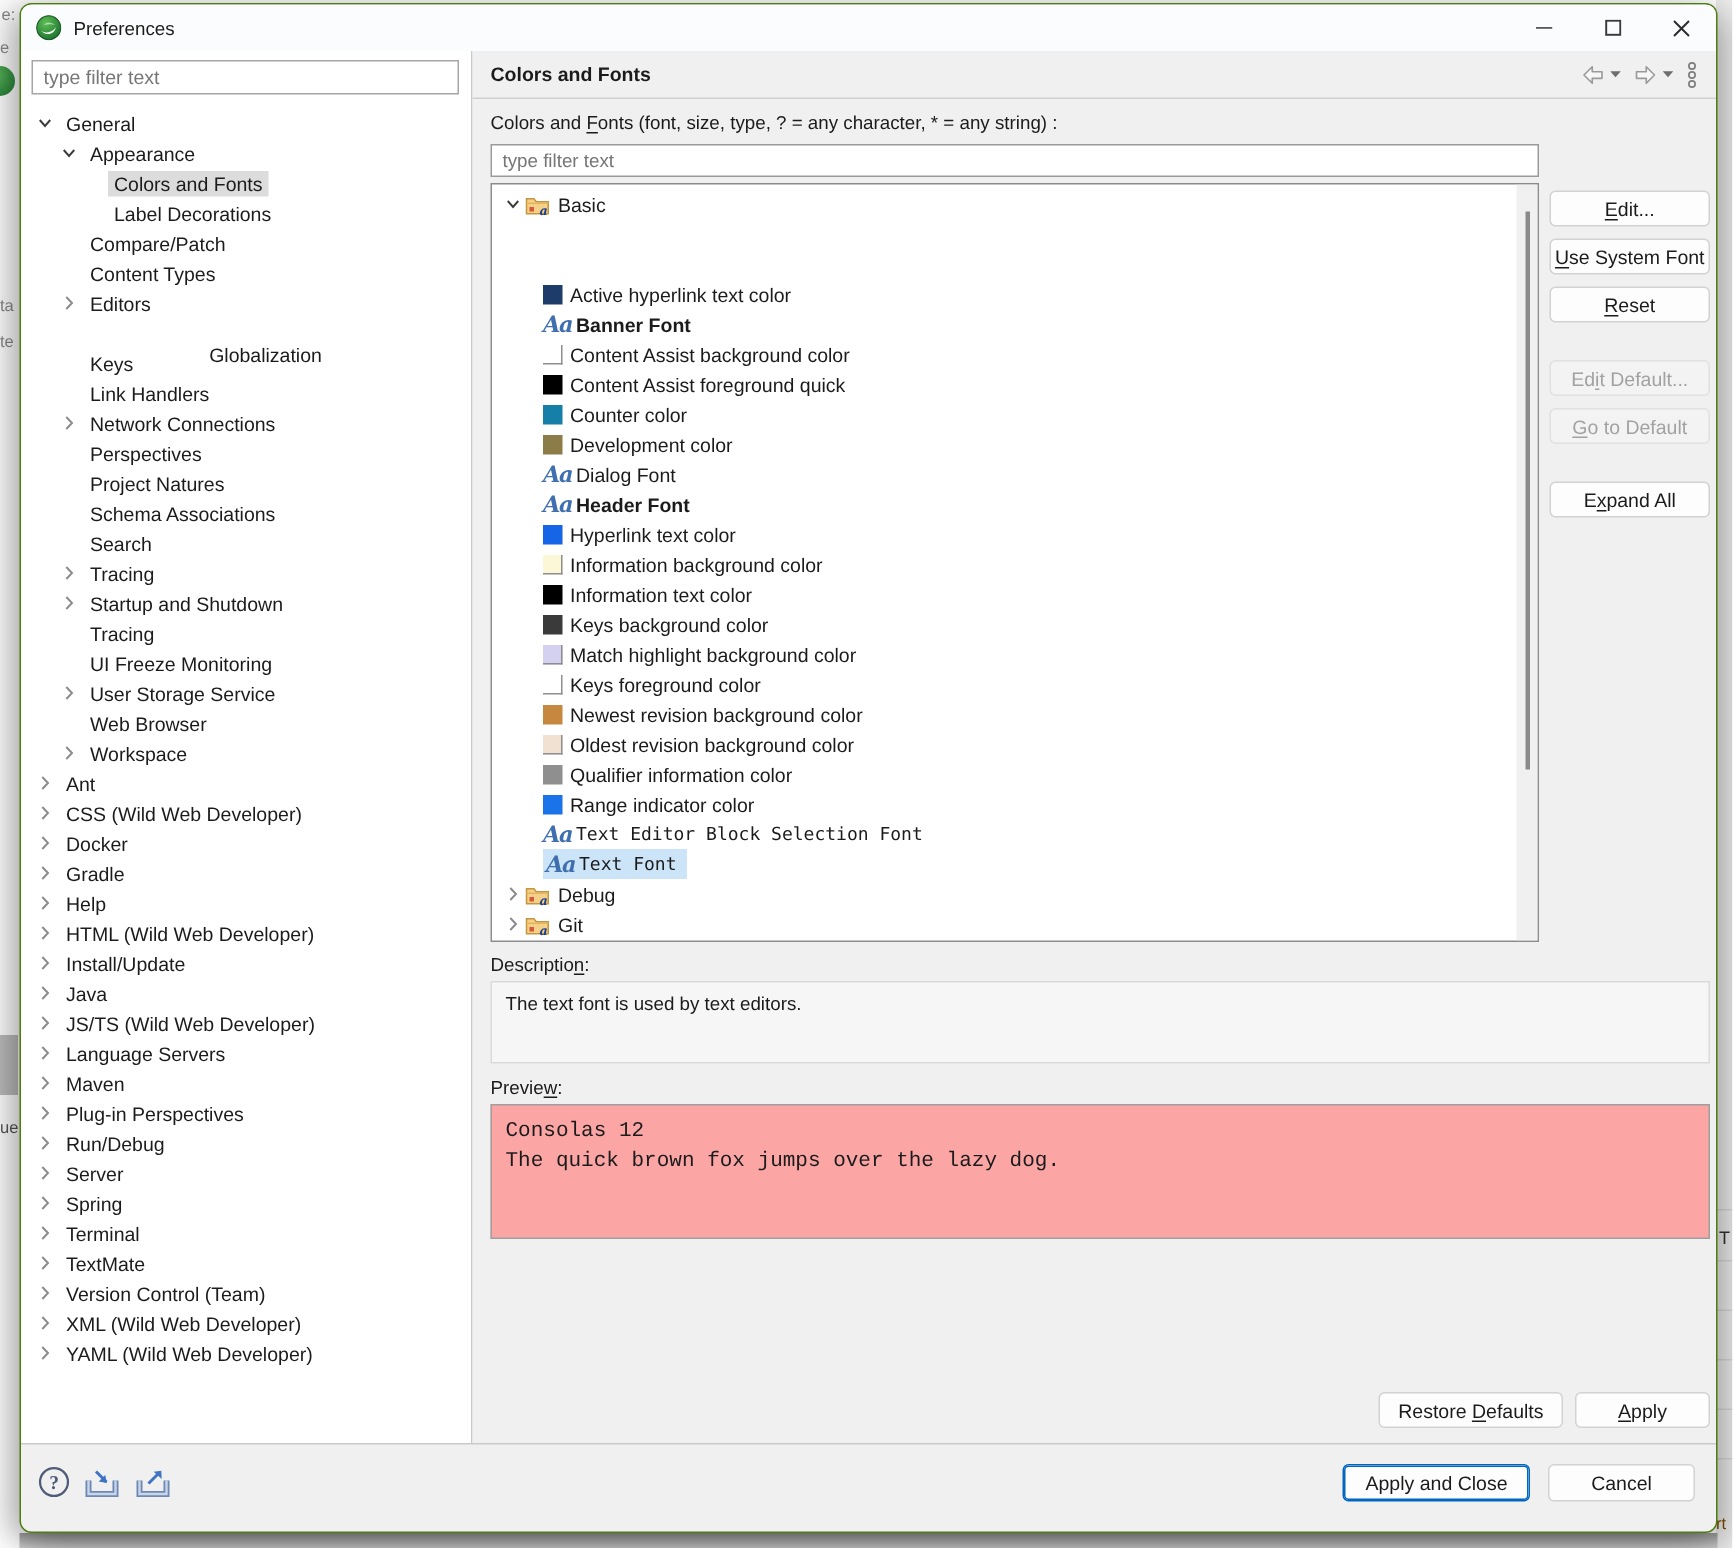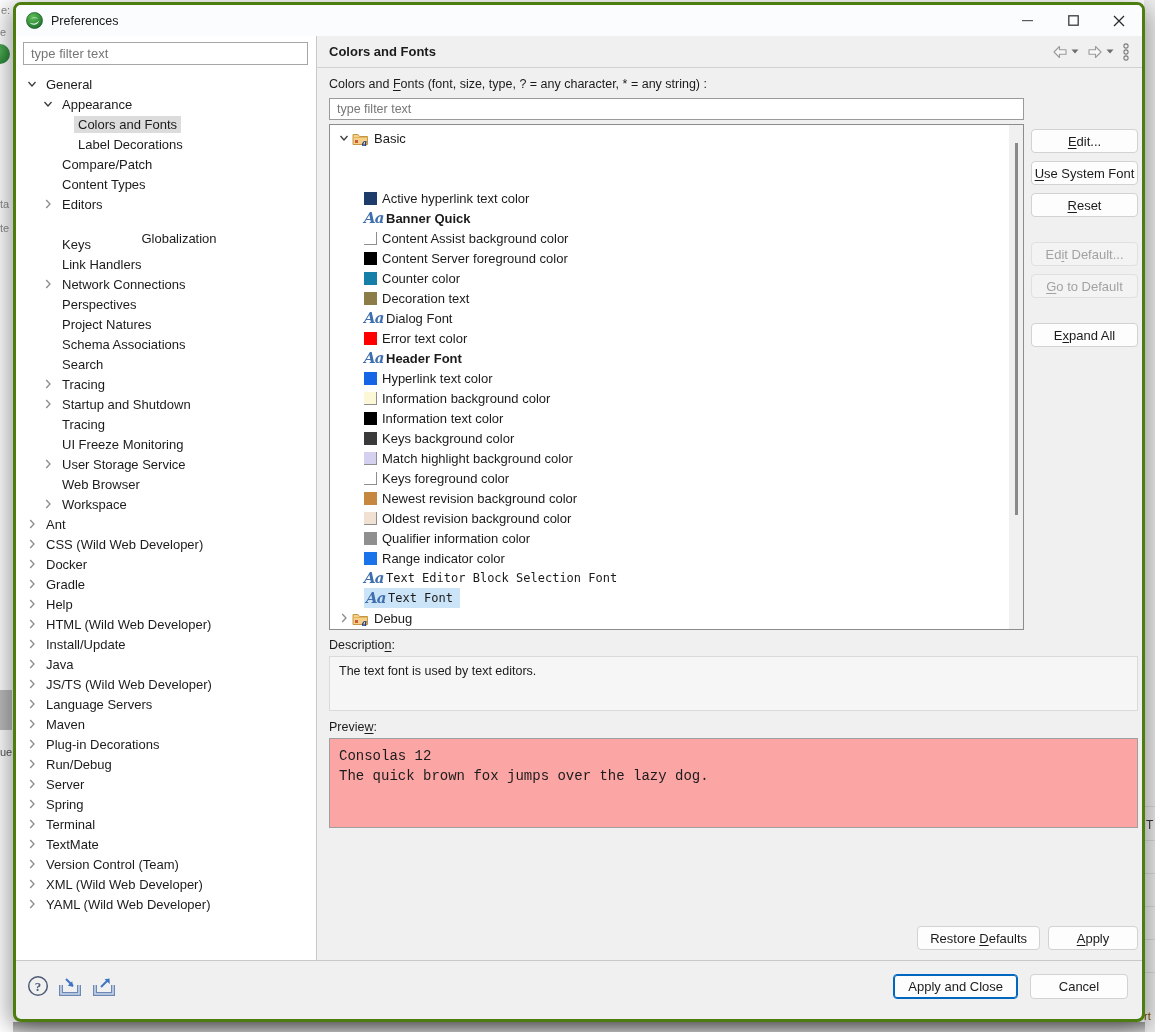--- a/index.html
+++ b/index.html
@@ -12,21 +12,21 @@
   .bg-green { position:absolute; left:-10px; top:44px; width:20px; height:20px; border-radius:50%;
               background:radial-gradient(circle at 35% 30%, #5cb85c, #1e7a33); }
   .bg-block { position:absolute; left:0; top:690px; width:12px; height:40px; background:#bdbdbd; }
   .bg-right { position:absolute; right:0; top:0; width:11px; height:100%; background:#ececec; }
   .bg-right .line { position:absolute; left:0; right:0; height:1px; background:#d7d7d7; }
   .bg-bottom { position:absolute; left:13px; right:10px; bottom:0; height:10px;
                background:linear-gradient(#9d9d9d,#cfcfcf); }
 
   
   .dialog { position:absolute; left:13px; top:2px; width:1132px; height:1020px;
-            background:#f0f0f0; border:3px solid #4d7c0f; border-radius:8px;
+            background:#f0f0f0; border:1px solid #4d7c0f; border-radius:8px;
             box-shadow:-8px 4px 22px rgba(0,0,0,.28), 8px 8px 22px rgba(0,0,0,.22);
             display:flex; flex-direction:column; overflow:hidden; }
 
   .titlebar { height:31px; flex:none; background:#fbfcfe; display:flex; align-items:center; padding-left:10px; }
   .title-text { font-size:12.5px; margin-left:8px; flex:1; }
   .win-btn { width:46px; height:31px; border:none; background:transparent; display:flex;
              align-items:center; justify-content:center; cursor:default; }
   .win-btn svg { display:block; }
 
   .mainrow { flex:1; display:flex; min-height:0; }
@@ -365,21 +365,21 @@
                 </svg>
               </span>
               <span class="s-label">Maven</span>
             </div>
             <div class="s-row" style="padding-left: 8px;">
               <span class="chev">
                 <svg width="10" height="10" viewBox="0 0 10 10">
                   <path d="M3.2 1 L7 5 L3.2 9" stroke="#8a8a8a" fill="none" stroke-width="1.3"></path>
                 </svg>
               </span>
-              <span class="s-label">Plug-in Decorations</span>
+              <span class="s-label">Plug-in Perspectives</span>
             </div>
             <div class="s-row" style="padding-left: 8px;">
               <span class="chev">
                 <svg width="10" height="10" viewBox="0 0 10 10">
                   <path d="M3.2 1 L7 5 L3.2 9" stroke="#8a8a8a" fill="none" stroke-width="1.3"></path>
                 </svg>
               </span>
               <span class="s-label">Run/Debug</span>
             </div>
             <div class="s-row" style="padding-left: 8px;">
@@ -493,45 +493,41 @@
                         </svg>
                       </span>
                       <span class="lbl">Basic</span>
                     </div>
                     <div class="t-row" style="padding-left: 34px; margin-top: 40px;">
                       <span class="swatch" style="background: rgb(29, 60, 105);"></span>
                       <span class="lbl">Active hyperlink text color</span>
                     </div>
                     <div class="t-row" style="padding-left: 34px;">
                       <span class="aa">Aa</span>
-                      <span class="lbl bold">Banner Quick</span>
+                      <span class="lbl bold">Banner Font</span>
                     </div>
                     <div class="t-row" style="padding-left: 34px;">
                       <span class="swatch light" style="background: rgb(255, 255, 255);"></span>
                       <span class="lbl">Content Assist background color</span>
                     </div>
                     <div class="t-row" style="padding-left: 34px;">
                       <span class="swatch" style="background: rgb(0, 0, 0);"></span>
-                      <span class="lbl">Content Server foreground color</span>
+                      <span class="lbl">Content Assist foreground quick</span>
                     </div>
                     <div class="t-row" style="padding-left: 34px;">
                       <span class="swatch" style="background: rgb(21, 127, 168);"></span>
                       <span class="lbl">Counter color</span>
                     </div>
                     <div class="t-row" style="padding-left: 34px;">
                       <span class="swatch" style="background: rgb(140, 124, 72);"></span>
-                      <span class="lbl">Decoration text</span>
+                      <span class="lbl">Development color</span>
                     </div>
                     <div class="t-row" style="padding-left: 34px;">
                       <span class="aa">Aa</span>
                       <span class="lbl">Dialog Font</span>
-                    </div>
-                    <div class="t-row" style="padding-left: 34px;">
-                      <span class="swatch" style="background: rgb(254, 0, 0);"></span>
-                      <span class="lbl">Error text color</span>
                     </div>
                     <div class="t-row" style="padding-left: 34px;">
                       <span class="aa">Aa</span>
                       <span class="lbl bold">Header Font</span>
                     </div>
                     <div class="t-row" style="padding-left: 34px;">
                       <span class="swatch" style="background: rgb(21, 101, 230);"></span>
                       <span class="lbl">Hyperlink text color</span>
                     </div>
                     <div class="t-row" style="padding-left: 34px;">

